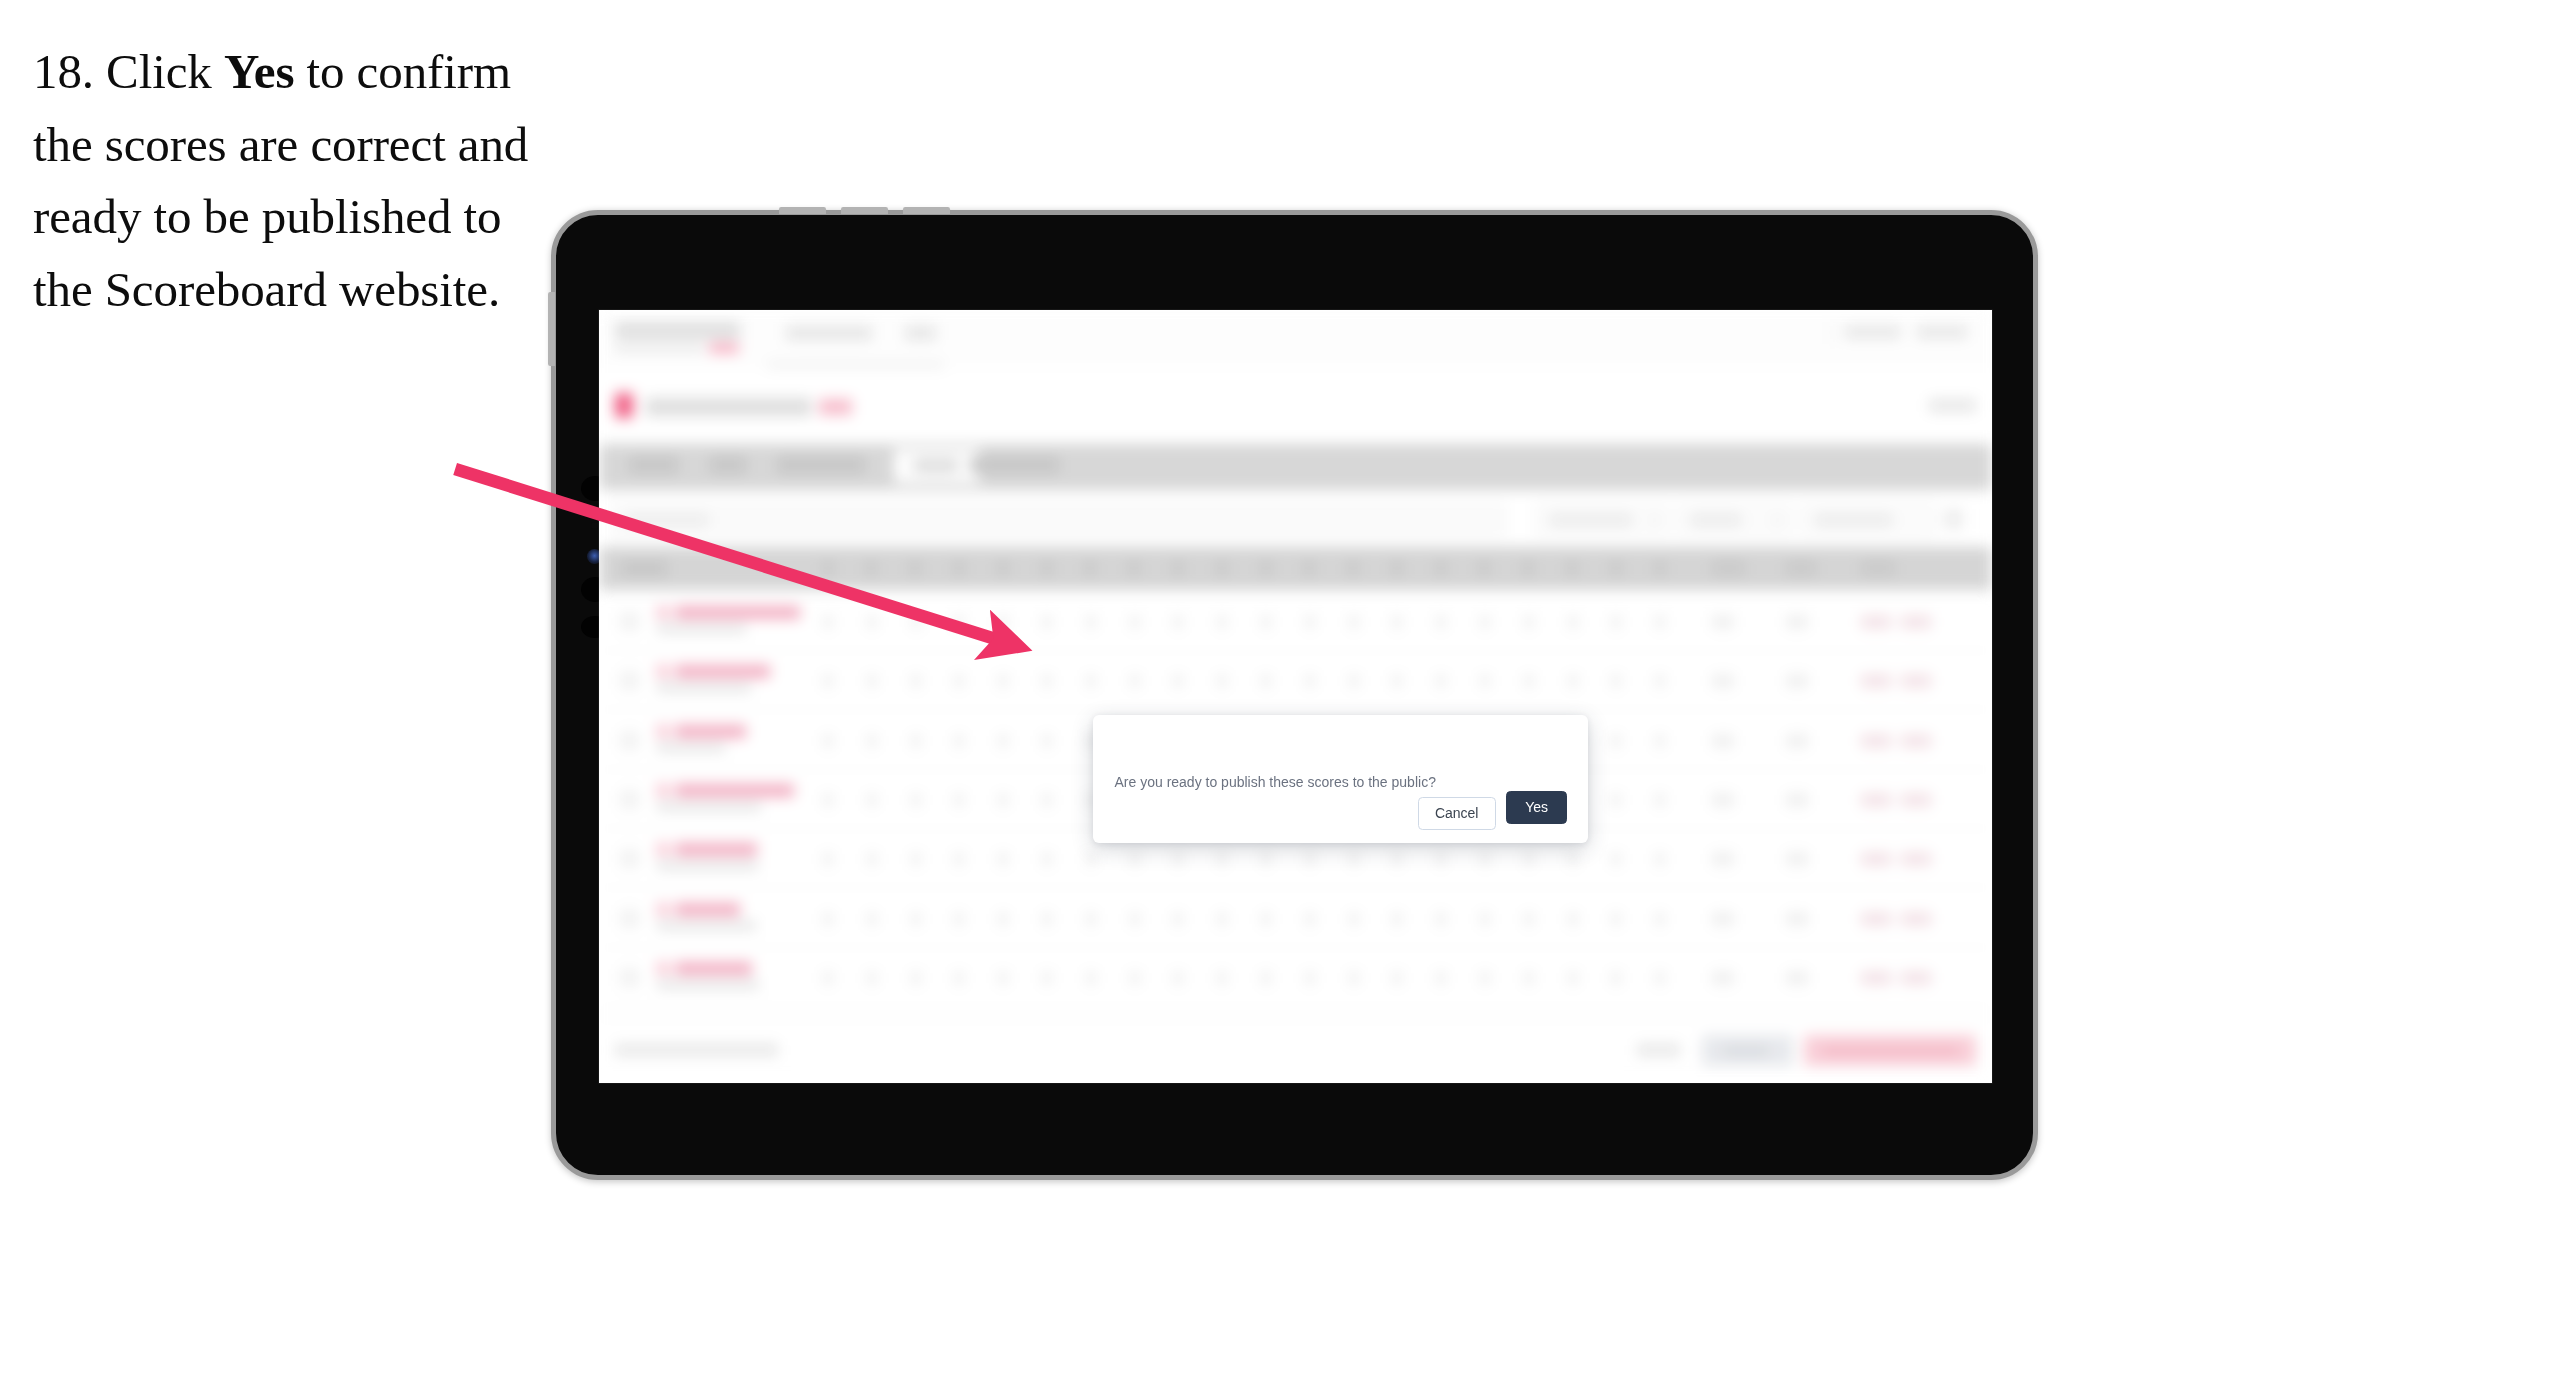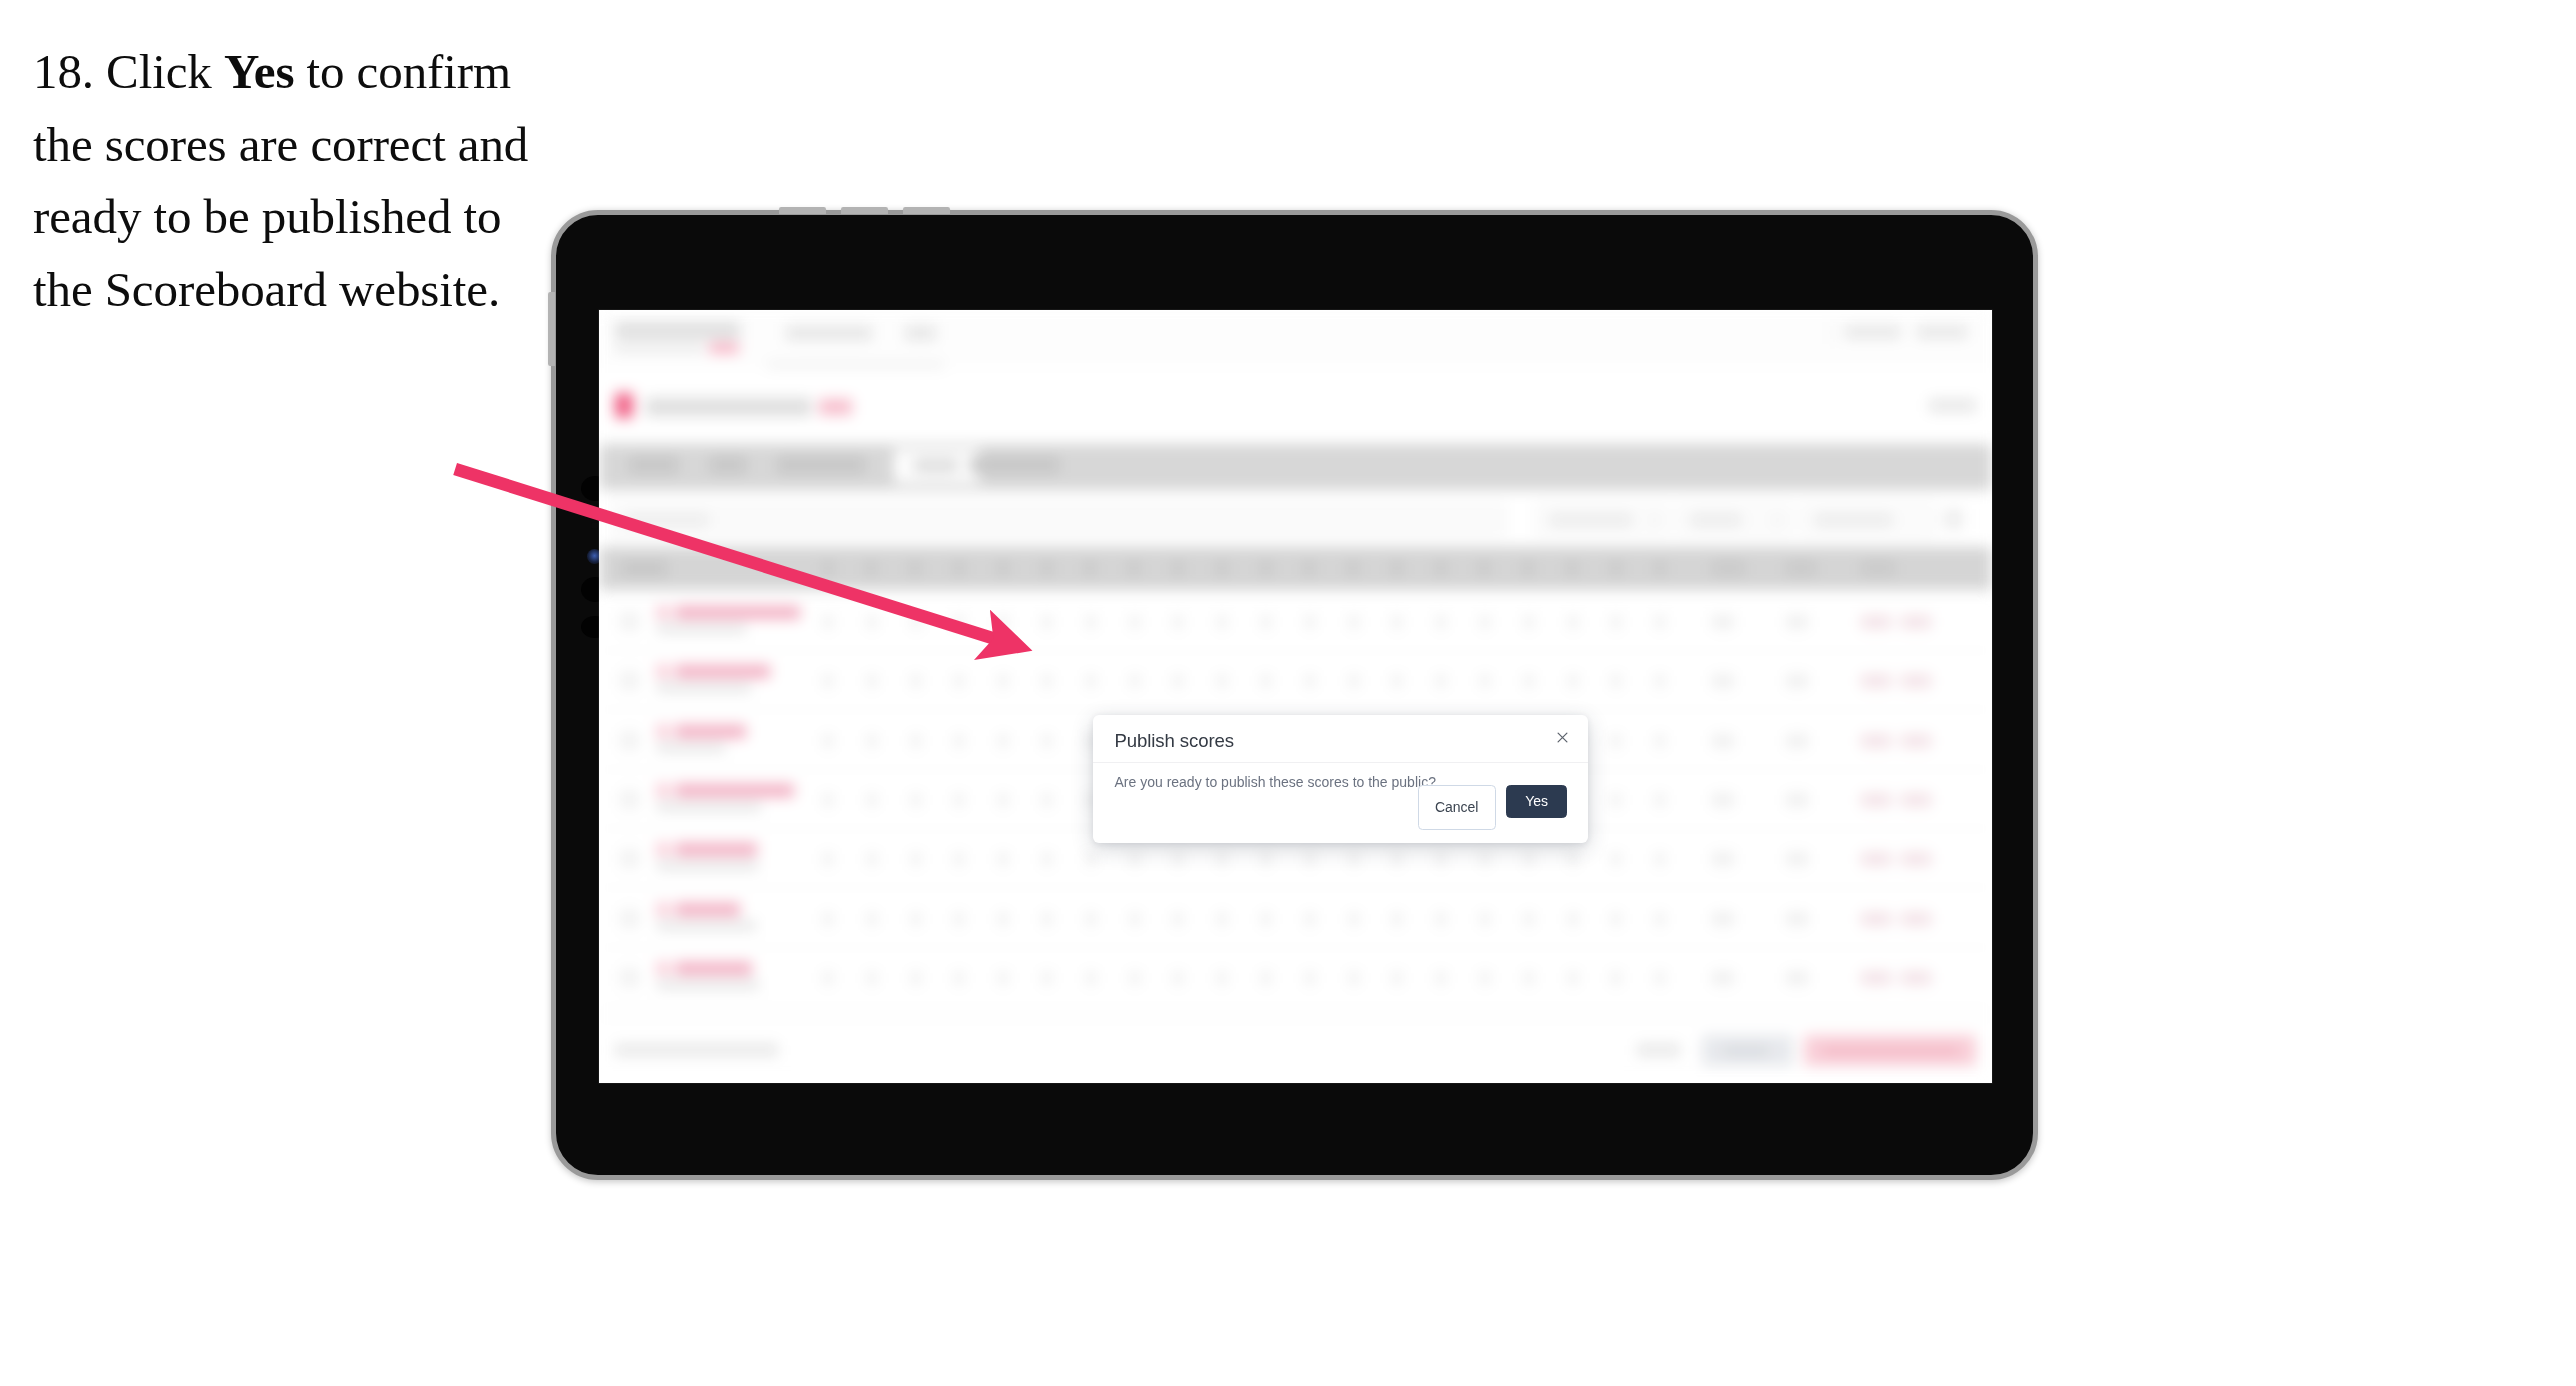--- a/index.html
+++ b/index.html
@@ -416,21 +416,21 @@
     display: inline-flex;
     align-items: center;
     justify-content: center;
     box-sizing: border-box;
   }
   .btn-cancel {
     background: #ffffff;
     color: #3b4450;
     border: 0.7px solid #cfd9e6;
     padding: 0 16.3px;
-    height: 45px;
+    height: 33px;
     margin-top: 12px;
   }
   .btn-yes {
     background: #2c3a50;
     color: #ffffff;
     border: 0.7px solid #2c3a50;
     padding: 0 18px;
     height: 33px;
   }
 </style>
@@ -753,28 +753,20 @@
           <div class="bb-grey-lbl"></div>
         </div>
         <div class="bb-pink">
           <div class="bb-pink-lbl"></div>
         </div>
       </div>
 
     </div>
 
     <div class="modal">
-      <div class="modal-head">
-        <div class="modal-title">Publish scores</div>
-        <div class="modal-close">
-          <svg width="25" height="25" viewBox="0 0 34 34" aria-hidden="true">
-            <path d="M11 11 L23 23 M23 11 L11 23" stroke="#5d636d" stroke-width="1.7" stroke-linecap="round" fill="none"></path>
-          </svg>
-        </div>
-      </div>
       <div class="modal-body">Are you ready to publish these scores to the public?</div>
       <div class="modal-actions">
         <button class="btn btn-cancel">Cancel</button>
         <button class="btn btn-yes">Yes</button>
       </div>
     </div>
 
   </div>
 </div>
 

